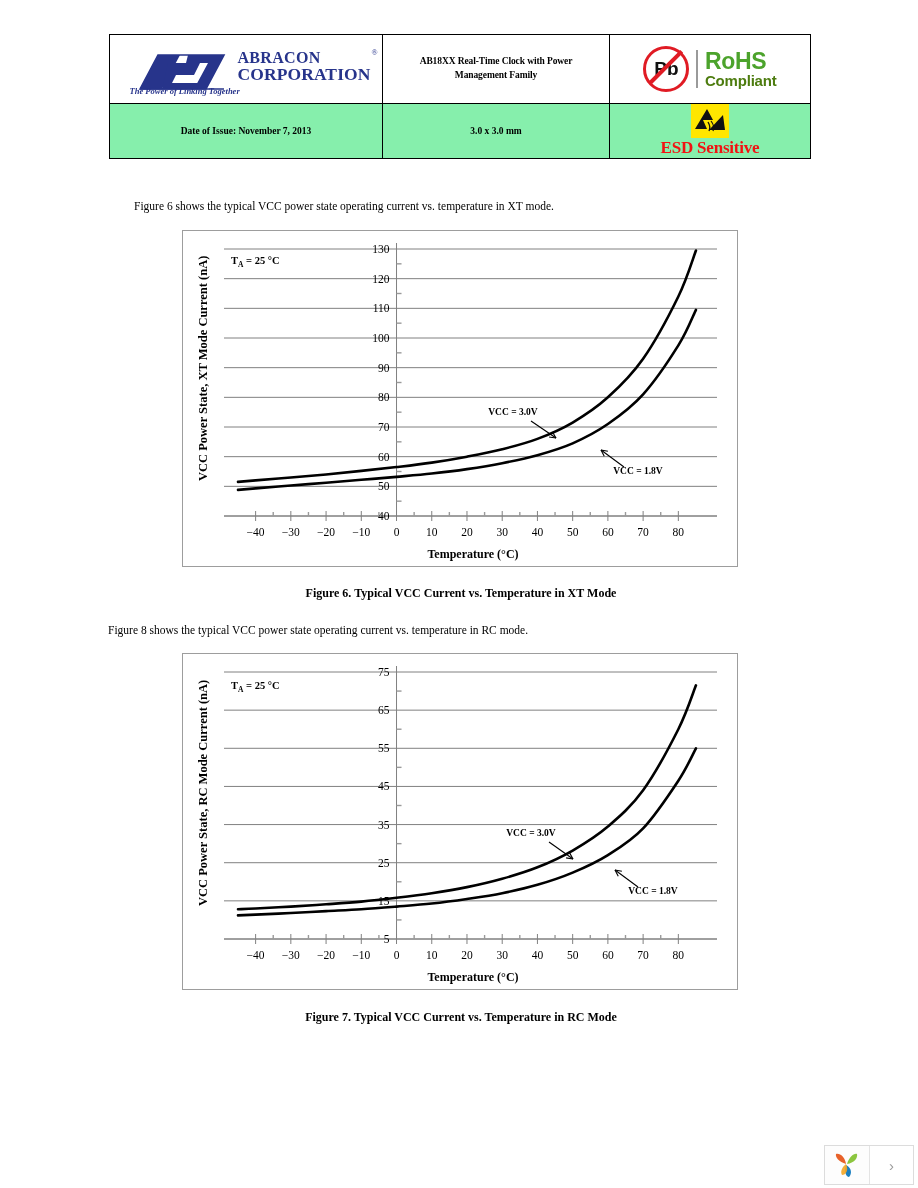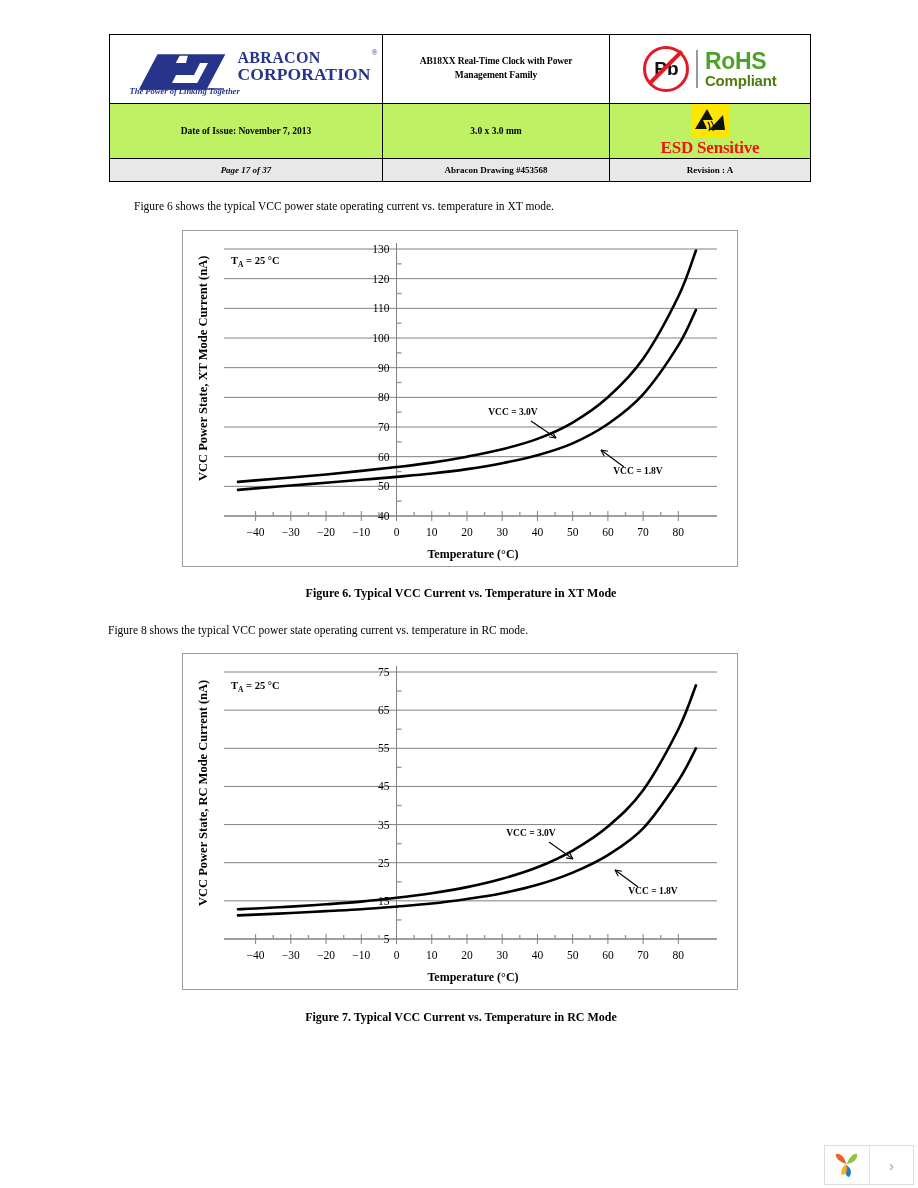--- a/index.html
+++ b/index.html
@@ -25,21 +25,21 @@
     border-collapse: collapse;
     table-layout: fixed;
   }
   .header-table td {
     border: 1px solid #000;
     padding: 0;
     vertical-align: middle;
     text-align: center;
   }
   .hdr-row1 td { height: 68px; background: #ffffff; }
-  .hdr-row2 td { height: 46px; background: #bef264; }
+  .hdr-row2 td { height: 46px; background: #86efac; }
   .hdr-row3 td { height: 22px; background: #e8e8e8; }
 
   .col-a { width: 272px; }
   .col-b { width: 226px; margin-top: 8px; }
   .col-c { width: 200px; }
 
   .title-cell {
     font-size: 9.5px;
     font-weight: bold;
     line-height: 1.45;
@@ -370,25 +370,20 @@
             <polygon points="4,25 16,5 22,16 12,16 16,25" fill="#111"></polygon>
             <polygon points="18,26 32,11 34,26" fill="#111"></polygon>
             <path d="M17,18 q3,5 1,9" stroke="#111" stroke-width="1.4" fill="none"></path>
             <path d="M20,17 q4,5 2,10" stroke="#111" stroke-width="1.2" fill="none"></path>
           </svg>
         </div>
         <div class="esd-text">ESD Sensitive</div>
       </div>
     </td>
   </tr>
-  <tr class="hdr-row3">
-    <td class="col-a page-cell">Page 17 of 37</td>
-    <td class="col-b draw-cell">Abracon Drawing #453568</td>
-    <td class="col-c rev-cell">Revision : A</td>
-  </tr>
 </tbody>
   </table>
 
 <div class="para" id="para-1">Figure 6 shows the typical VCC power state operating current vs. temperature in XT mode.</div>
 
 <div class="chart-frame" id="chart-1">
   <svg width="554" height="335" viewBox="0 0 554 335">
     <g id="g6-grid">
         <line x1="41" y1="285" x2="534" y2="285" class="gridline"></line>
         <line x1="41" y1="255.33333333333334" x2="534" y2="255.33333333333334" class="gridline"></line>

